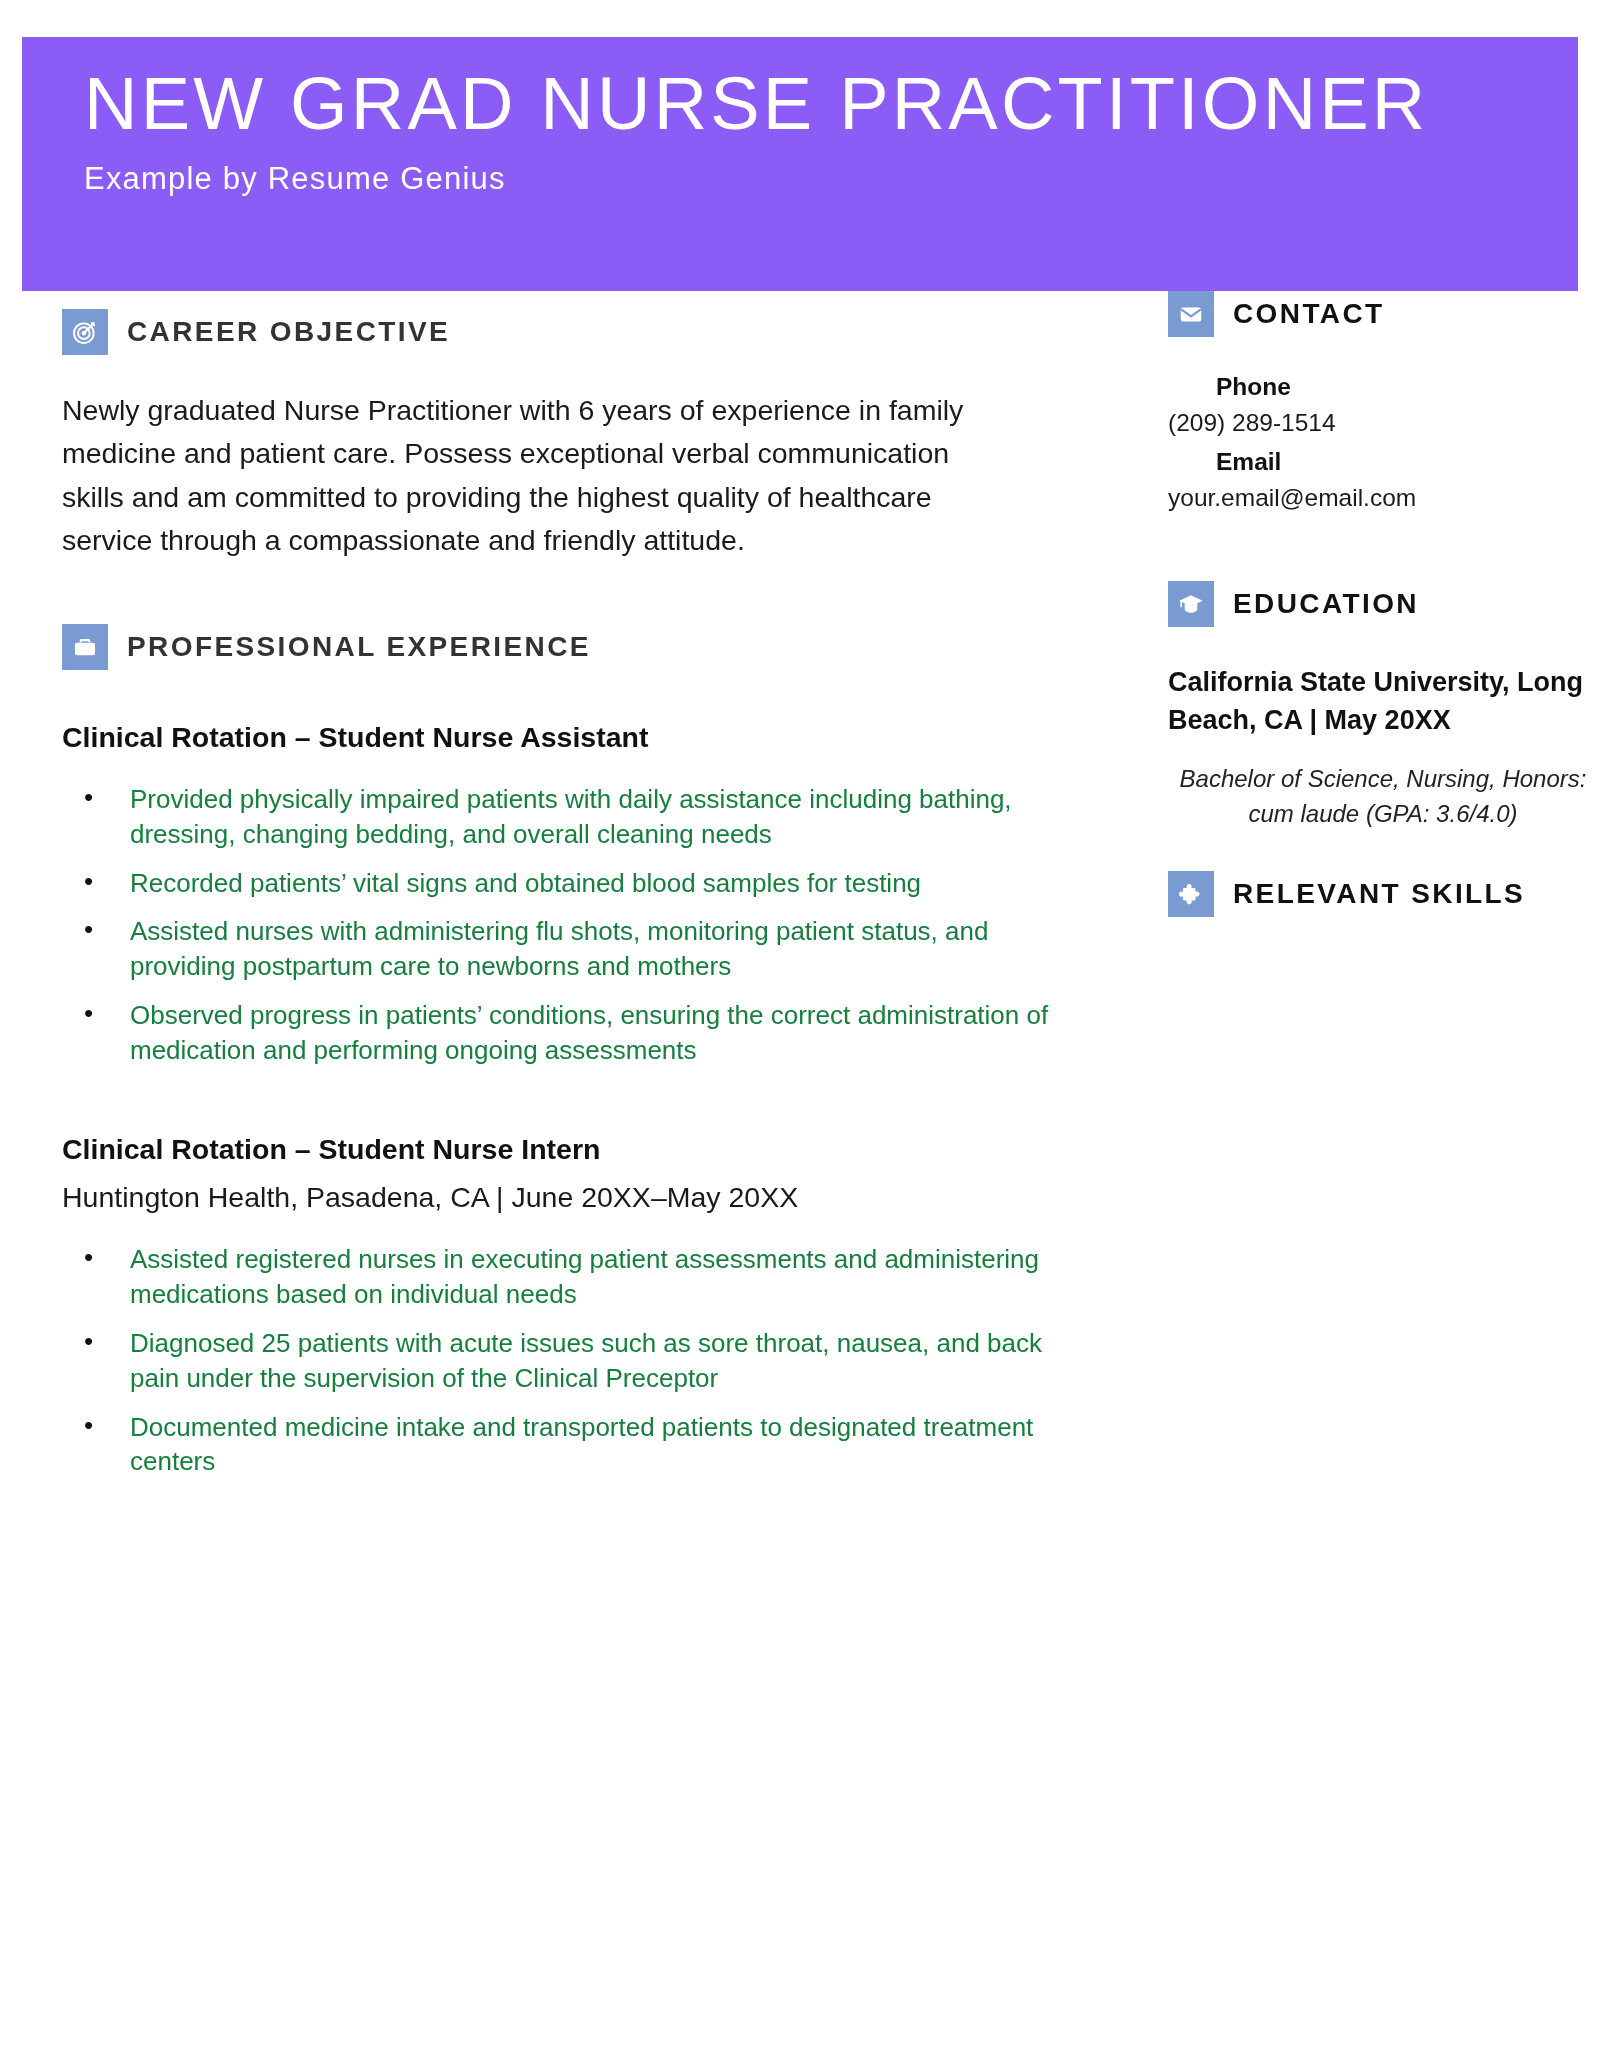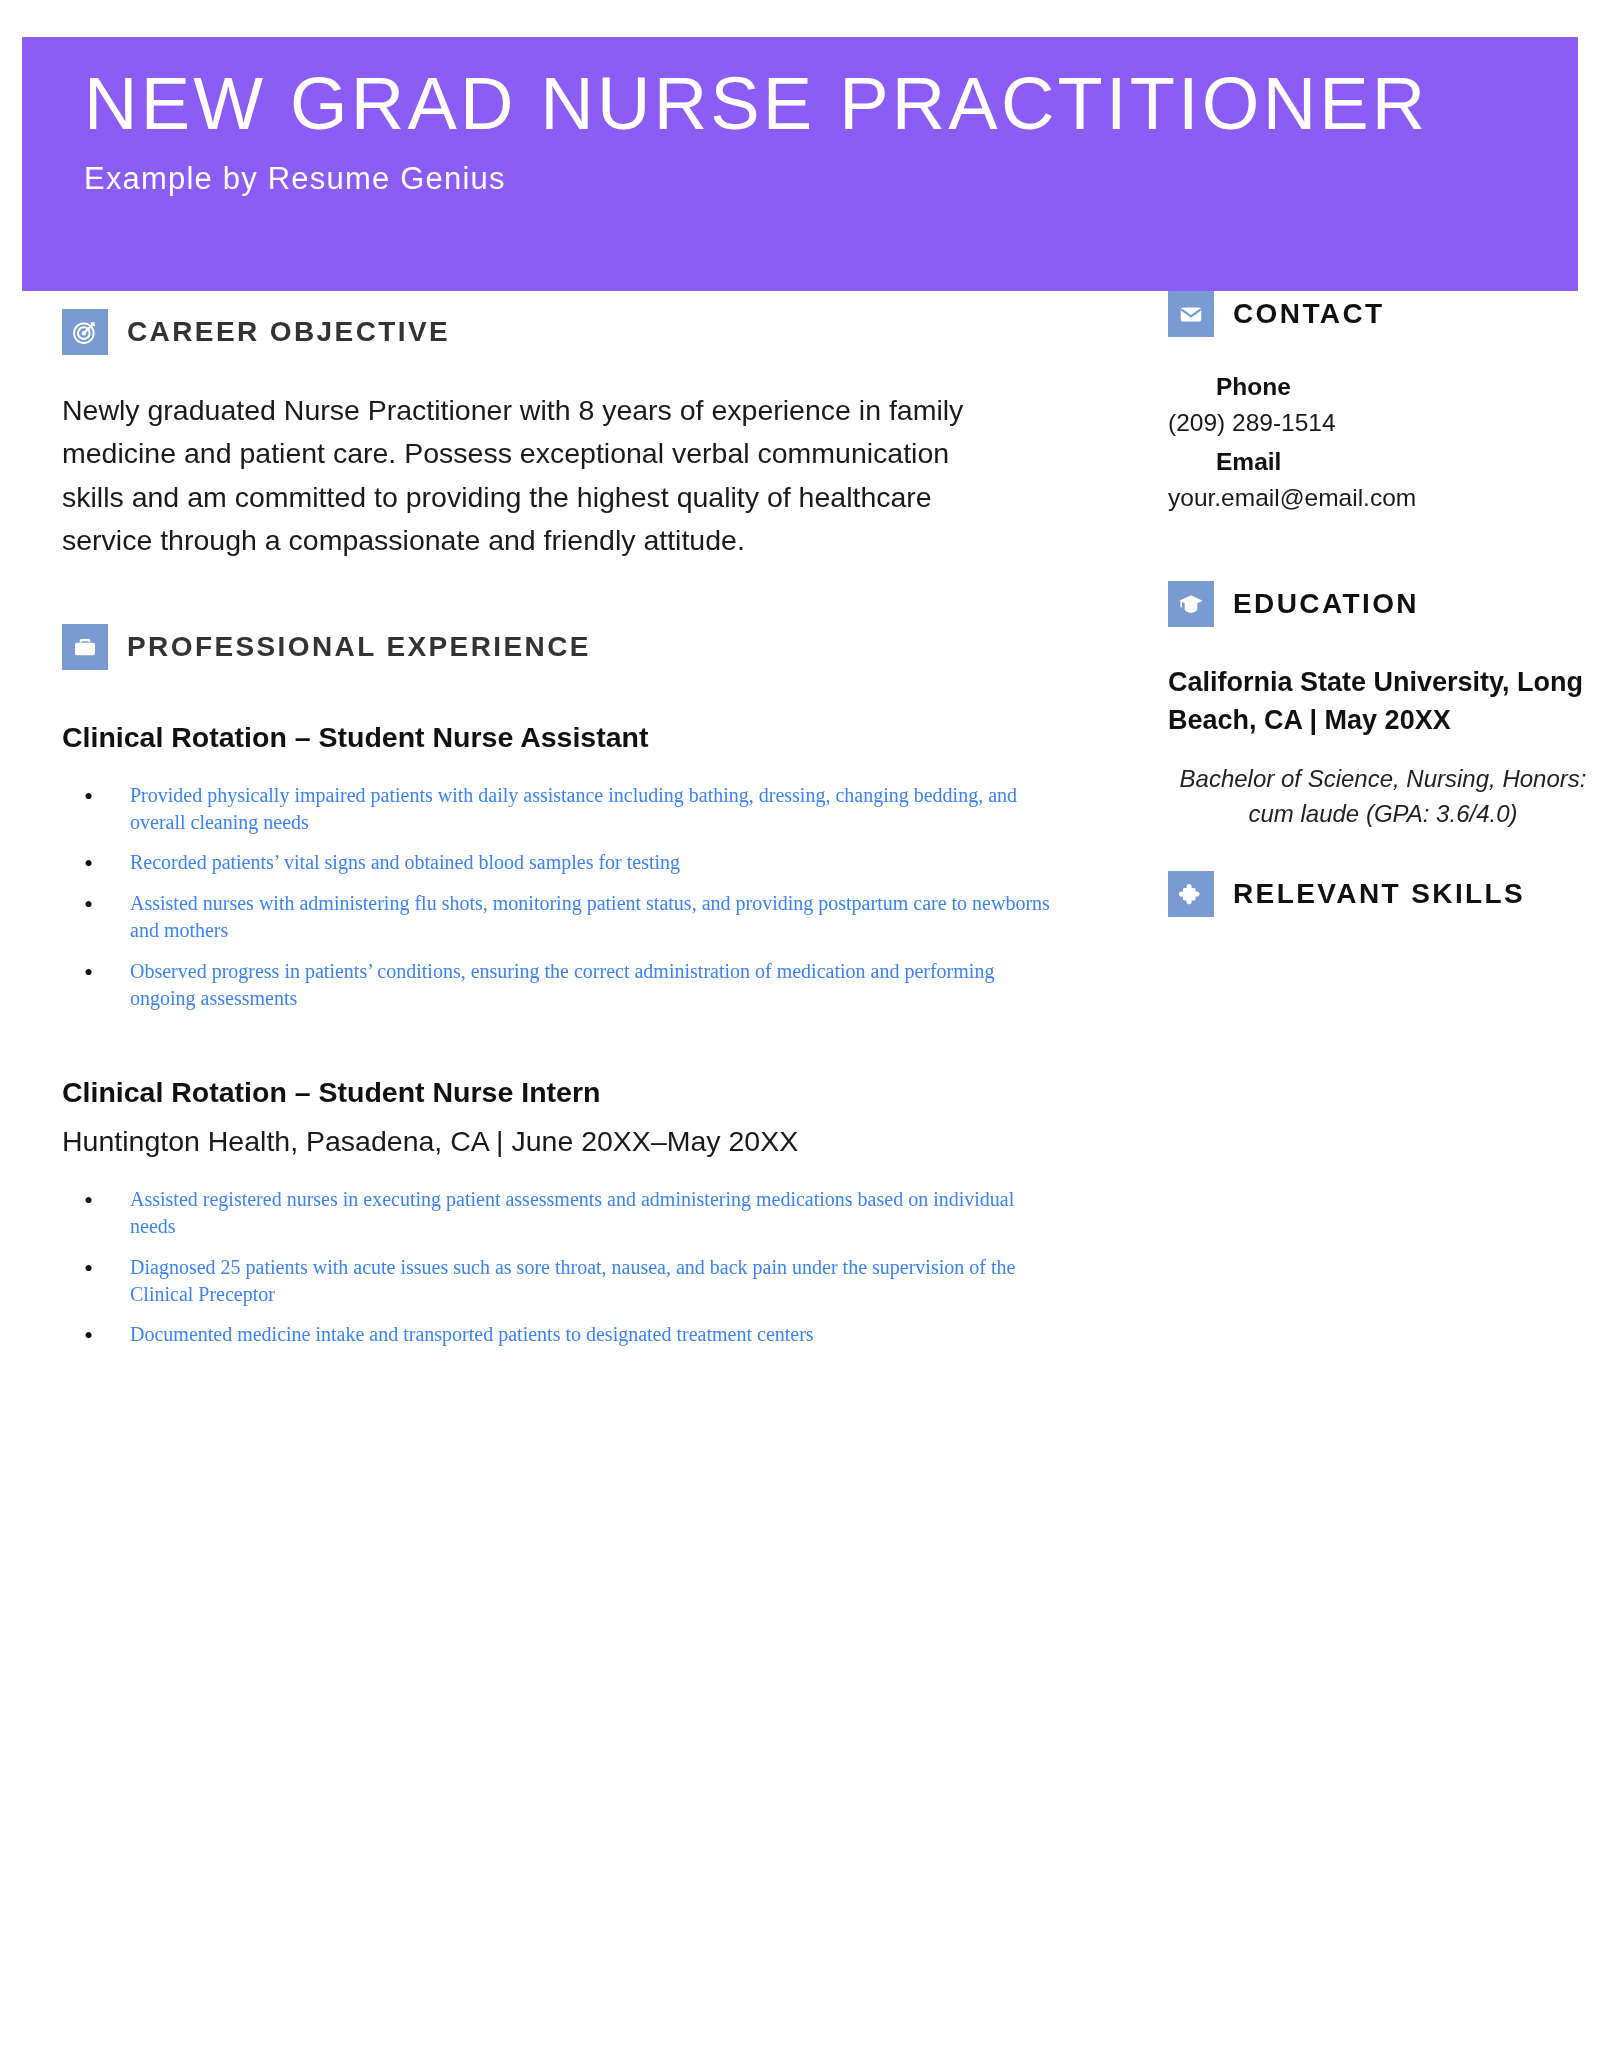--- a/index.html
+++ b/index.html
@@ -119,24 +119,24 @@
     line-height: 1.3;
     margin-top: 12px;
   }
   ul.bullets {
     list-style: none;
     margin: 26px 0 0 0;
     padding: 0;
   }
   ul.bullets li {
     position: relative;
-    font-family: Liberation Serif, serif;
-    font-size: 20px;
+    font-family: Liberation Sans, sans-serif;
+    font-size: 26px;
     line-height: 1.34;
-    color: #3b82f6;
+    color: #15803d;
     padding-left: 68px;
     margin-bottom: 14px;
     width: 920px;
   }
   ul.bullets li::before {
     content: "\2022";
     position: absolute;
     left: 22px;
     top: -2px;
     font-size: 26px;
@@ -219,21 +219,21 @@
         <svg width="28" height="28" viewBox="0 0 24 24" fill="none" stroke="#ffffff" stroke-width="1.7">
           <circle cx="11" cy="13" r="8.4"></circle>
           <circle cx="11" cy="13" r="5"></circle>
           <circle cx="11" cy="13" r="1.9" fill="#ffffff" stroke="none"></circle>
           <path d="M11 13 L19.5 4.5" stroke="#ffffff" stroke-width="1.9" stroke-linecap="round"></path>
           <path d="M16.8 3.2 L19.8 4.2 L20.8 7.2 L17.6 6.4 Z" fill="#ffffff" stroke="none"></path>
         </svg>
       </span>
       <span class="sec-title">CAREER OBJECTIVE</span>
     </div>
-    <p class="objective">Newly graduated Nurse Practitioner with 8 years of experience in family medicine and patient care. Possess exceptional verbal communication skills and am committed to providing the highest quality of healthcare service through a compassionate and friendly attitude.</p>
+    <p class="objective">Newly graduated Nurse Practitioner with 6 years of experience in family medicine and patient care. Possess exceptional verbal communication skills and am committed to providing the highest quality of healthcare service through a compassionate and friendly attitude.</p>
 
     <div class="spacer-xl"></div>
 
     <div class="section-head">
       <span class="sec-icon">
         <svg width="28" height="28" viewBox="0 0 24 24">
           <path d="M9 5.2 h6 a1.6 1.6 0 0 1 1.6 1.6 V8 h-1.9 V7.1 H9.3 V8 H7.4 V6.8 A1.6 1.6 0 0 1 9 5.2 Z" fill="#ffffff"></path>
           <rect x="3.4" y="8.4" width="17.2" height="10.6" rx="1.6" fill="#ffffff"></rect>
         </svg>
       </span>

